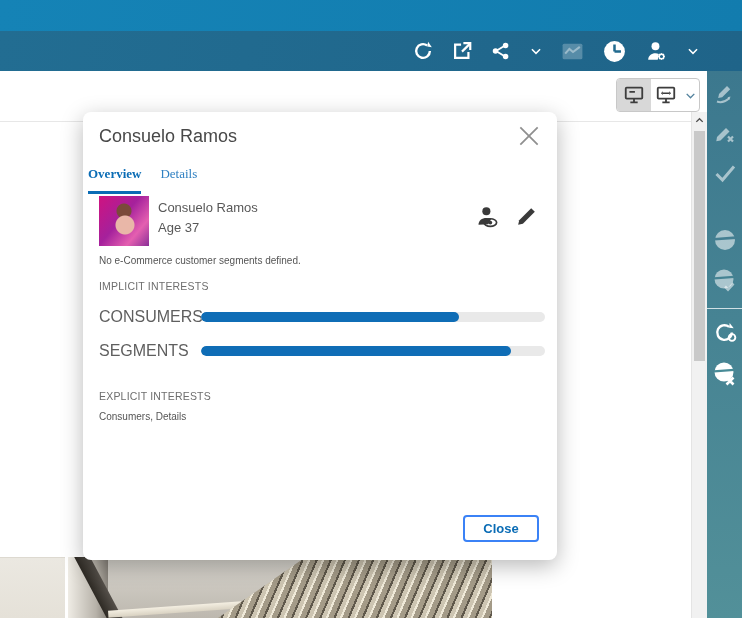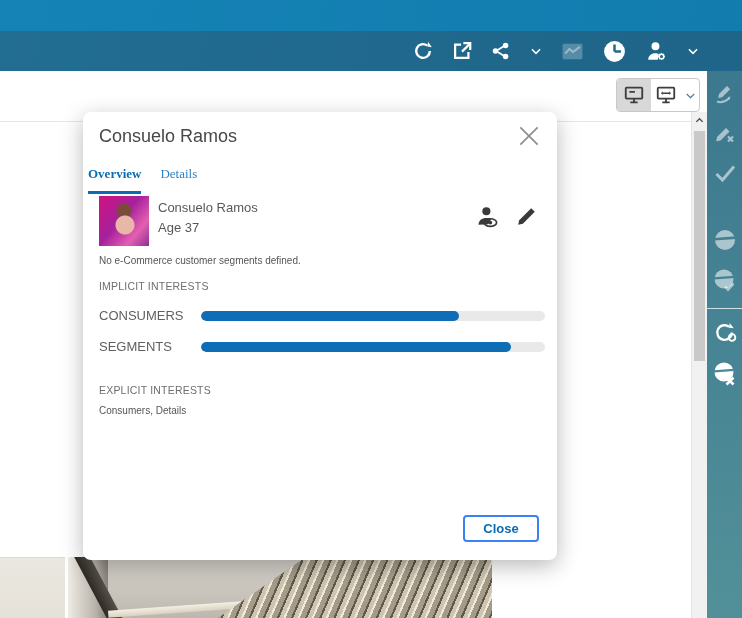--- a/index.html
+++ b/index.html
@@ -78,21 +78,21 @@
     background:
       radial-gradient(circle at 52% 58%, #e9b7a8 0 9px, rgba(233,183,168,0) 10px),
       radial-gradient(circle at 50% 30%, #7a4a3a 0 7px, rgba(122,74,58,0) 8px),
       linear-gradient(130deg,#cf1380,#a5219c 45%,#e45fb0 75%,#8a2f97); }
   .p-lines { font-size:13px; color:#585858; line-height:20px; padding-top:2px; }
   .p-actions { position:absolute; right:6px; top:8px; display:flex; gap:13px; color:#3a3a3a; }
   .p-actions span { cursor:pointer; }
   .sec-label { font-size:10.5px; color:#6e6e6e; letter-spacing:.2px; margin-top:14px; }
   .sec-text { font-size:10px; color:#555; margin-top:9px; }
   .int-row { display:grid; grid-template-columns:102px 1fr; align-items:center; margin-top:16px; }
-  .int-label { font-size:13px; color:#5f5f5f; }
+  .int-label { font-size:16px; color:#5f5f5f; }
   .bar { height:10px; background:#e9e9e9; border-radius:5px; overflow:hidden; }
   .bar-fill { height:100%; background:#0f6db6; border-radius:5px; }
   .explicit-gap { margin-top:30px; }
   .close-btn { position:absolute; right:18px; bottom:18px; width:76px; height:27px;
     background:#fff; border:2px solid #3b82f6; border-radius:4px;
     color:#0a6cb5; font-size:13px; font-weight:bold; font-family:"Liberation Sans",sans-serif; cursor:pointer; }
 </style>
 </head>
 <body>
 

